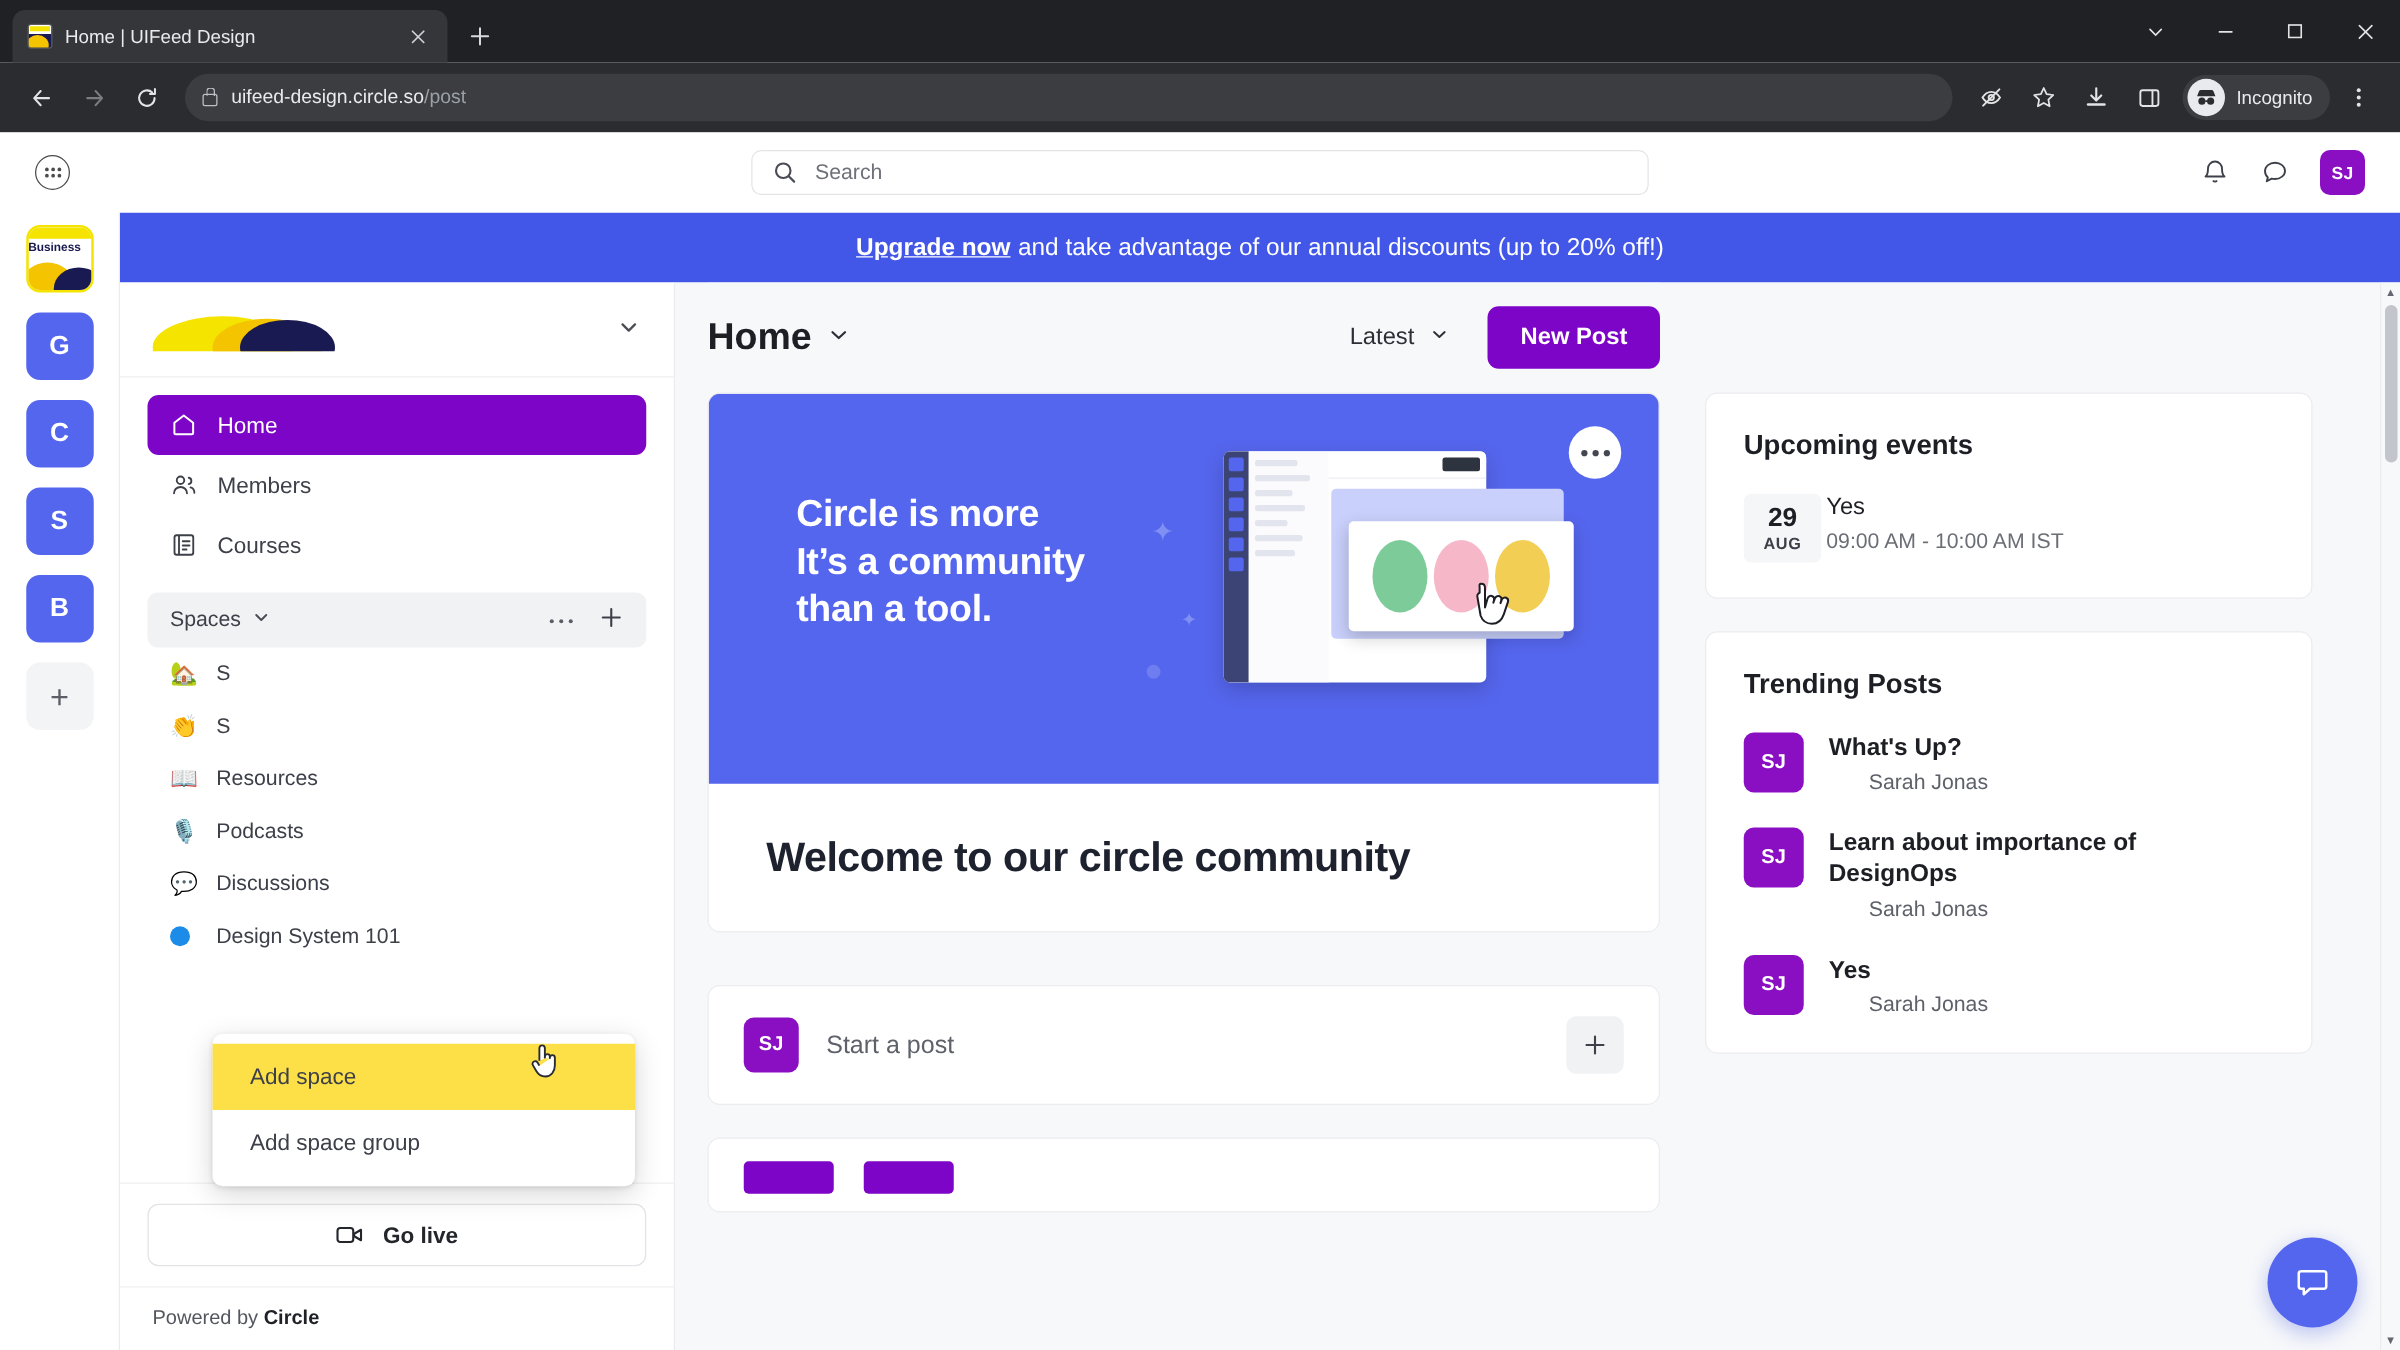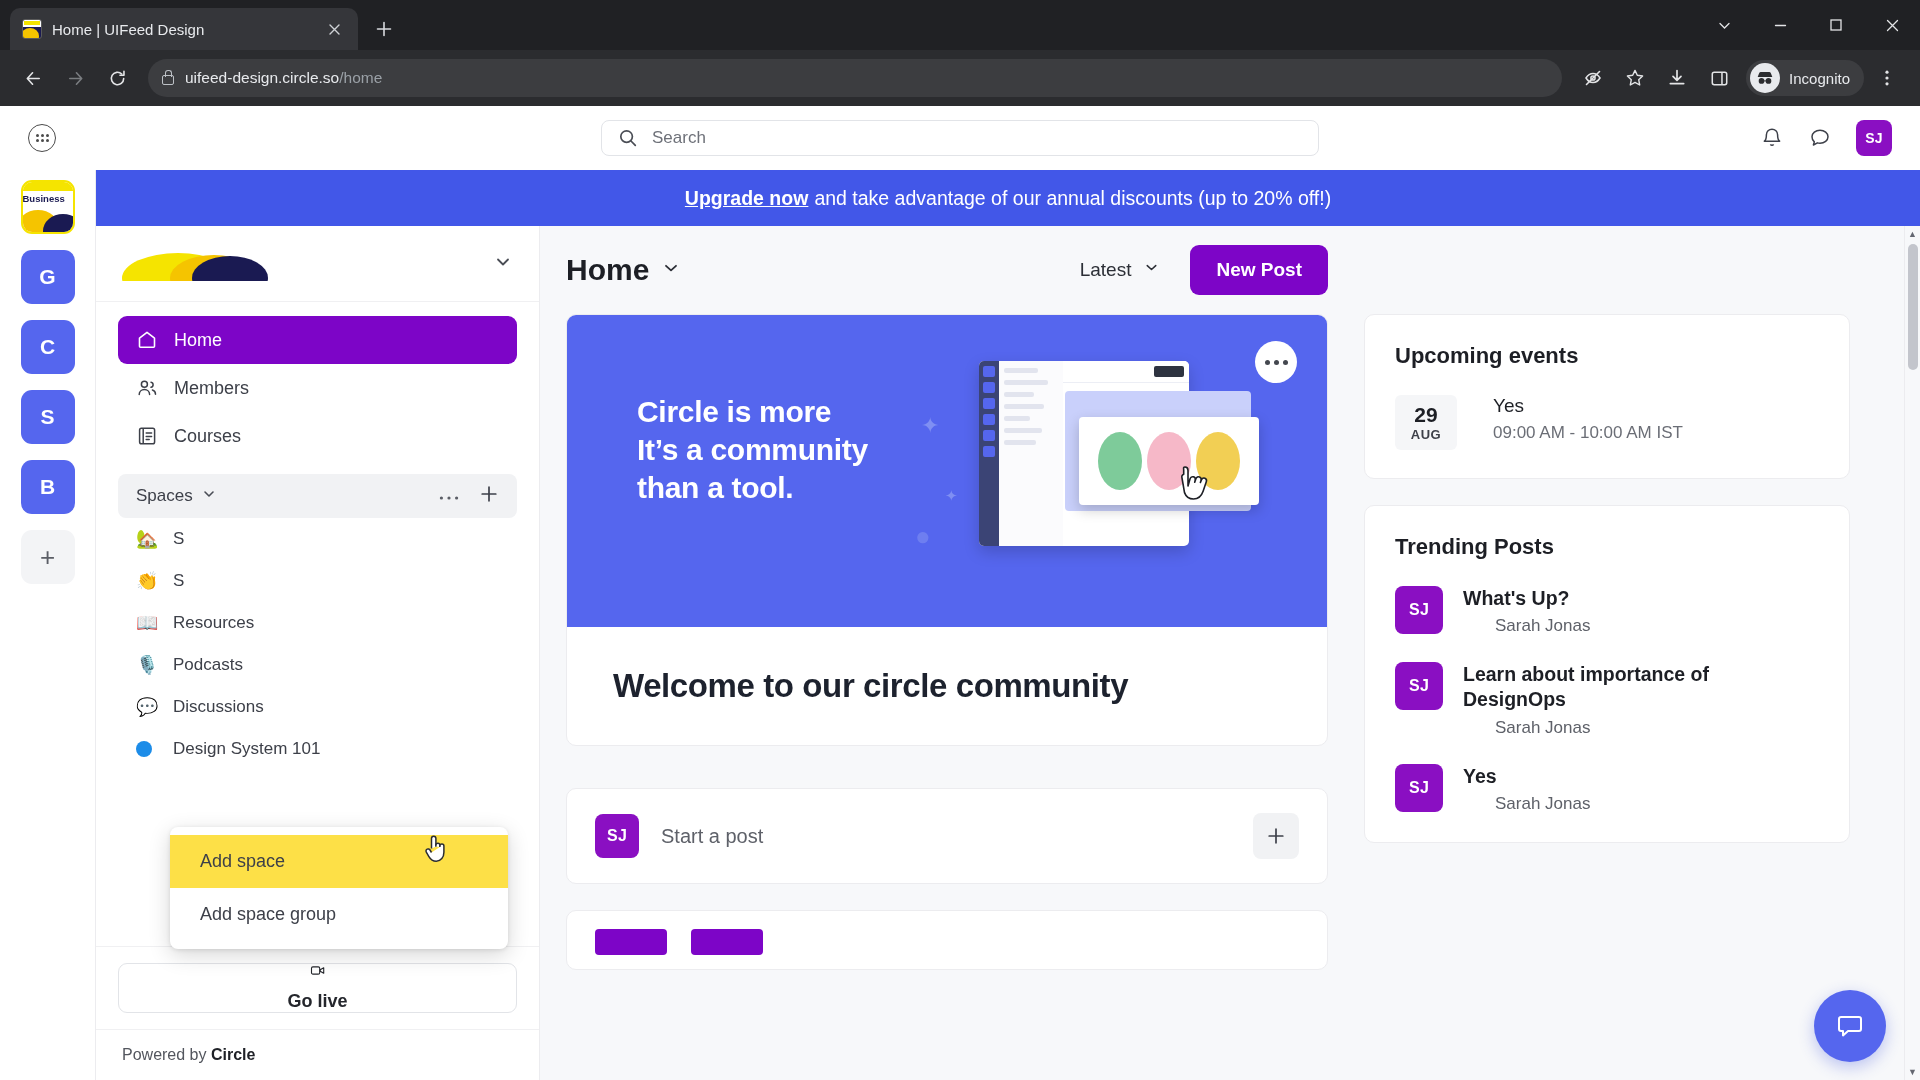--- a/index.html
+++ b/index.html
@@ -195,21 +195,21 @@
   }
   .sp-emoji { width: 22px; flex:0 0 22px; text-align:center; font-size: 18px; line-height: 1; }
   .dot { width: 16px; height: 16px; border-radius: 50%; display:block; }
 
   .sb-bottom {
     flex: 0 0 auto; border-top: 1px solid #f0f0f2; padding: 16px 22px;
   }
   .golive {
     height: 50px; border: 1px solid #e2e4e8; border-radius: 9px; display:flex;
     align-items:center; justify-content:center; gap: 14px; color:#24262c;
-    font-size: 18px; font-weight: 600; flex-direction: column;
+    font-size: 18px; font-weight: 600;
   }
   .sb-foot {
     border-top: 1px solid #f0f0f2; padding: 16px 26px; font-size: 16px; color: #53565e;
   }
   .sb-foot b { color: #1f2127; font-weight: 700; }
 
   
   .ctxmenu {
     position: absolute; left: 170px; top: 601px; width: 338px;
     background: #fff; border-radius: 8px; z-index: 40;
@@ -293,21 +293,21 @@
     align-items:center; justify-content:center; color:#3d4049; font-size: 26px; font-weight: 300;
   }
   .next-card { margin-top: 26px; height: 60px; }
   .chip-row { display:flex; gap: 24px; padding: 18px 28px; }
   .chip { width: 72px; height: 26px; background:#7d05c7; border-radius: 4px; }
 
   
   .right-col { width: 486px; flex: 0 0 486px; padding-top: 88px; }
   .rc-card { background:#fff; border:1px solid #ececef; border-radius: 10px; padding: 28px 30px; }
   .rc-title { font-size: 22px; font-weight: 700; color:#1d1f25; }
-  .event-row { display:flex; align-items:flex-start; gap: 36px; margin-top: 26px; }
+  .event-row { display:flex; align-items:flex-start; gap: 4px; margin-top: 26px; }
   .ev-date {
     width: 62px; background:#f5f6f8; border-radius: 6px; padding: 8px 0; text-align:center; flex:0 0 62px;
   }
   .ev-d { font-size: 21px; font-weight: 700; color:#1d1f25; line-height:1.12; }
   .ev-m { font-size: 13px; font-weight: 700; color:#3d4049; letter-spacing: .5px; }
   .ev-name { font-size: 19px; color:#1d1f25; }
   .ev-time { font-size: 17px; color:#6b6e76; margin-top: 6px; }
 
   .trend-card { margin-top: 26px; }
   .trend-row { display:flex; gap: 20px; margin-top: 26px; align-items: flex-start; }
@@ -388,21 +388,21 @@
     </div>
     <div class="tb-icon">
       <svg width="19" height="19" viewBox="0 0 20 20">
           <path d="M16.5 10a6.5 6.5 0 1 1-2-4.7" stroke="#e3e4e6" stroke-width="1.7" fill="none" stroke-linecap="round"></path>
           <path d="M16.8 2.4v4.2h-4.2" stroke="#e3e4e6" stroke-width="1.7" fill="none" stroke-linecap="round" stroke-linejoin="round"></path>
         </svg>
     </div>
 
     <div class="omnibox">
       <div class="lock"></div>
-      <div class="url"><span>uifeed-design.circle.so</span><span class="path">/home</span></div>
+      <div class="url"><span>uifeed-design.circle.so</span><span class="path">/post</span></div>
     </div>
 
     <div class="tb-icon">
       <svg width="20" height="20" viewBox="0 0 20 20">
           <path d="M3 10s2.8-4.5 7-4.5S17 10 17 10s-2.8 4.5-7 4.5S3 10 3 10z" stroke="#e3e4e6" stroke-width="1.5" fill="none"></path>
           <circle cx="10" cy="10" r="2.1" stroke="#e3e4e6" stroke-width="1.5" fill="none"></circle>
           <path d="M3.5 16.5L16.5 3.5" stroke="#e3e4e6" stroke-width="1.6" stroke-linecap="round"></path>
         </svg>
     </div>
     <div class="tb-icon">

